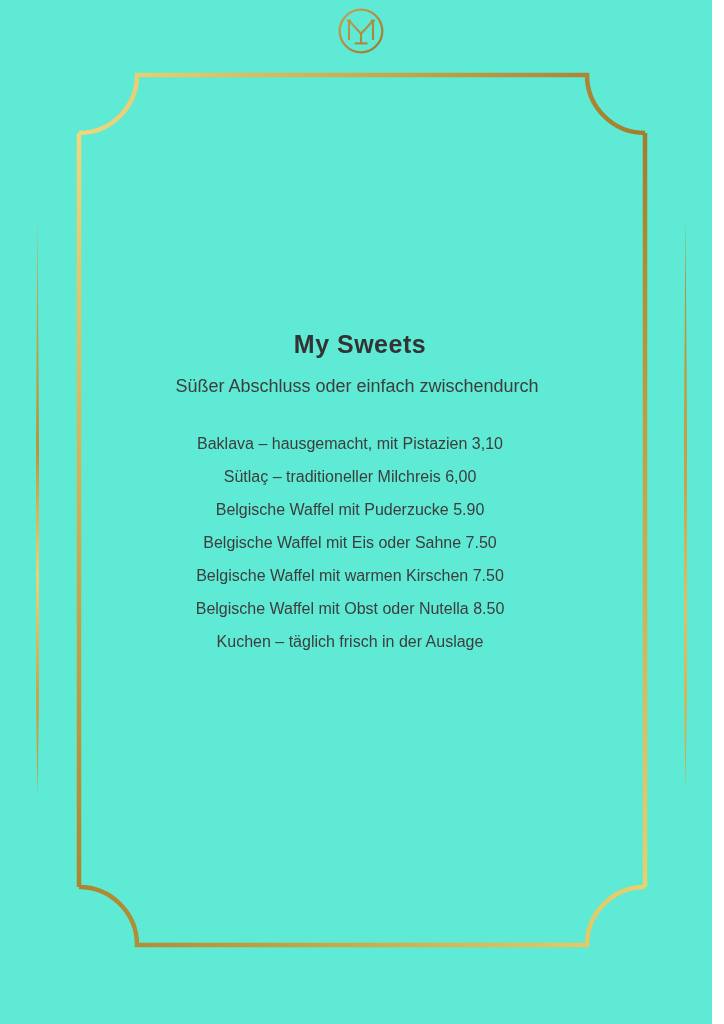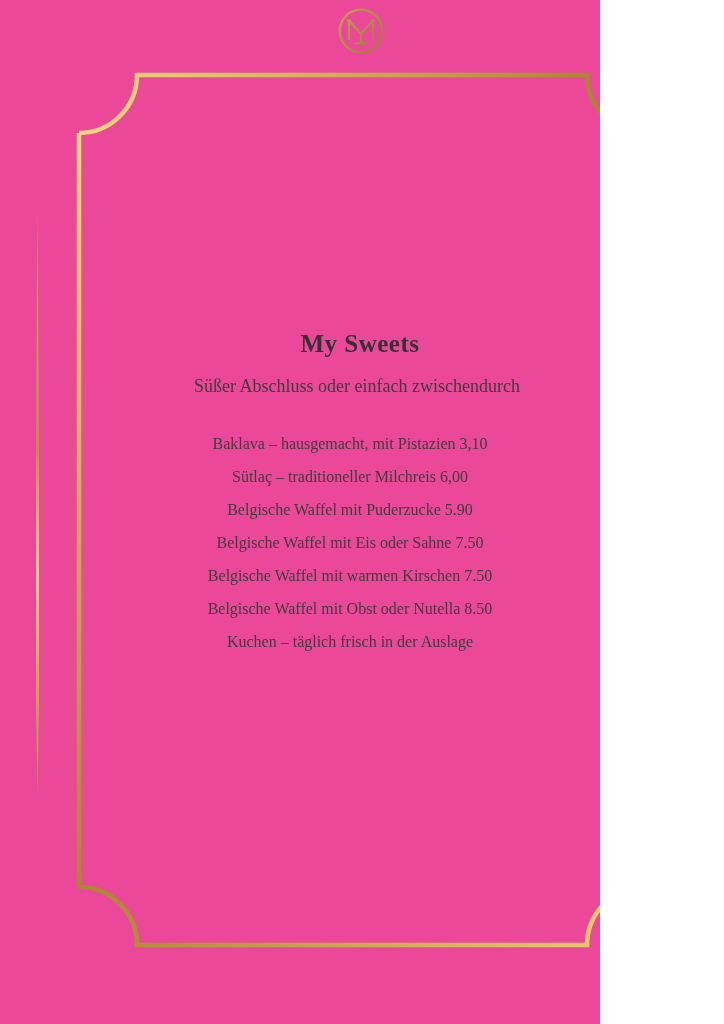--- a/index.html
+++ b/index.html
@@ -1,22 +1,22 @@
 <!DOCTYPE html>
 <html><head>
 <meta charset="utf-8">
 <style>
   html, body { margin: 0; padding: 0; background: #ffffff; }
   .page {
     position: relative;
-    width: 600px;
+    width: 712px;
     height: 1024px;
-    background: #ec4899;
+    background: #5eead4;
     overflow: hidden;
-    font-family: Liberation Serif, serif;
+    font-family: Liberation Sans, sans-serif;
   }
   svg.art {
     position: absolute;
     left: 0; top: 0;
     width: 724px; height: 1024px;
     display: block;
   }
   svg.logo {
     position: absolute;
     left: 338px; top: 8px;

